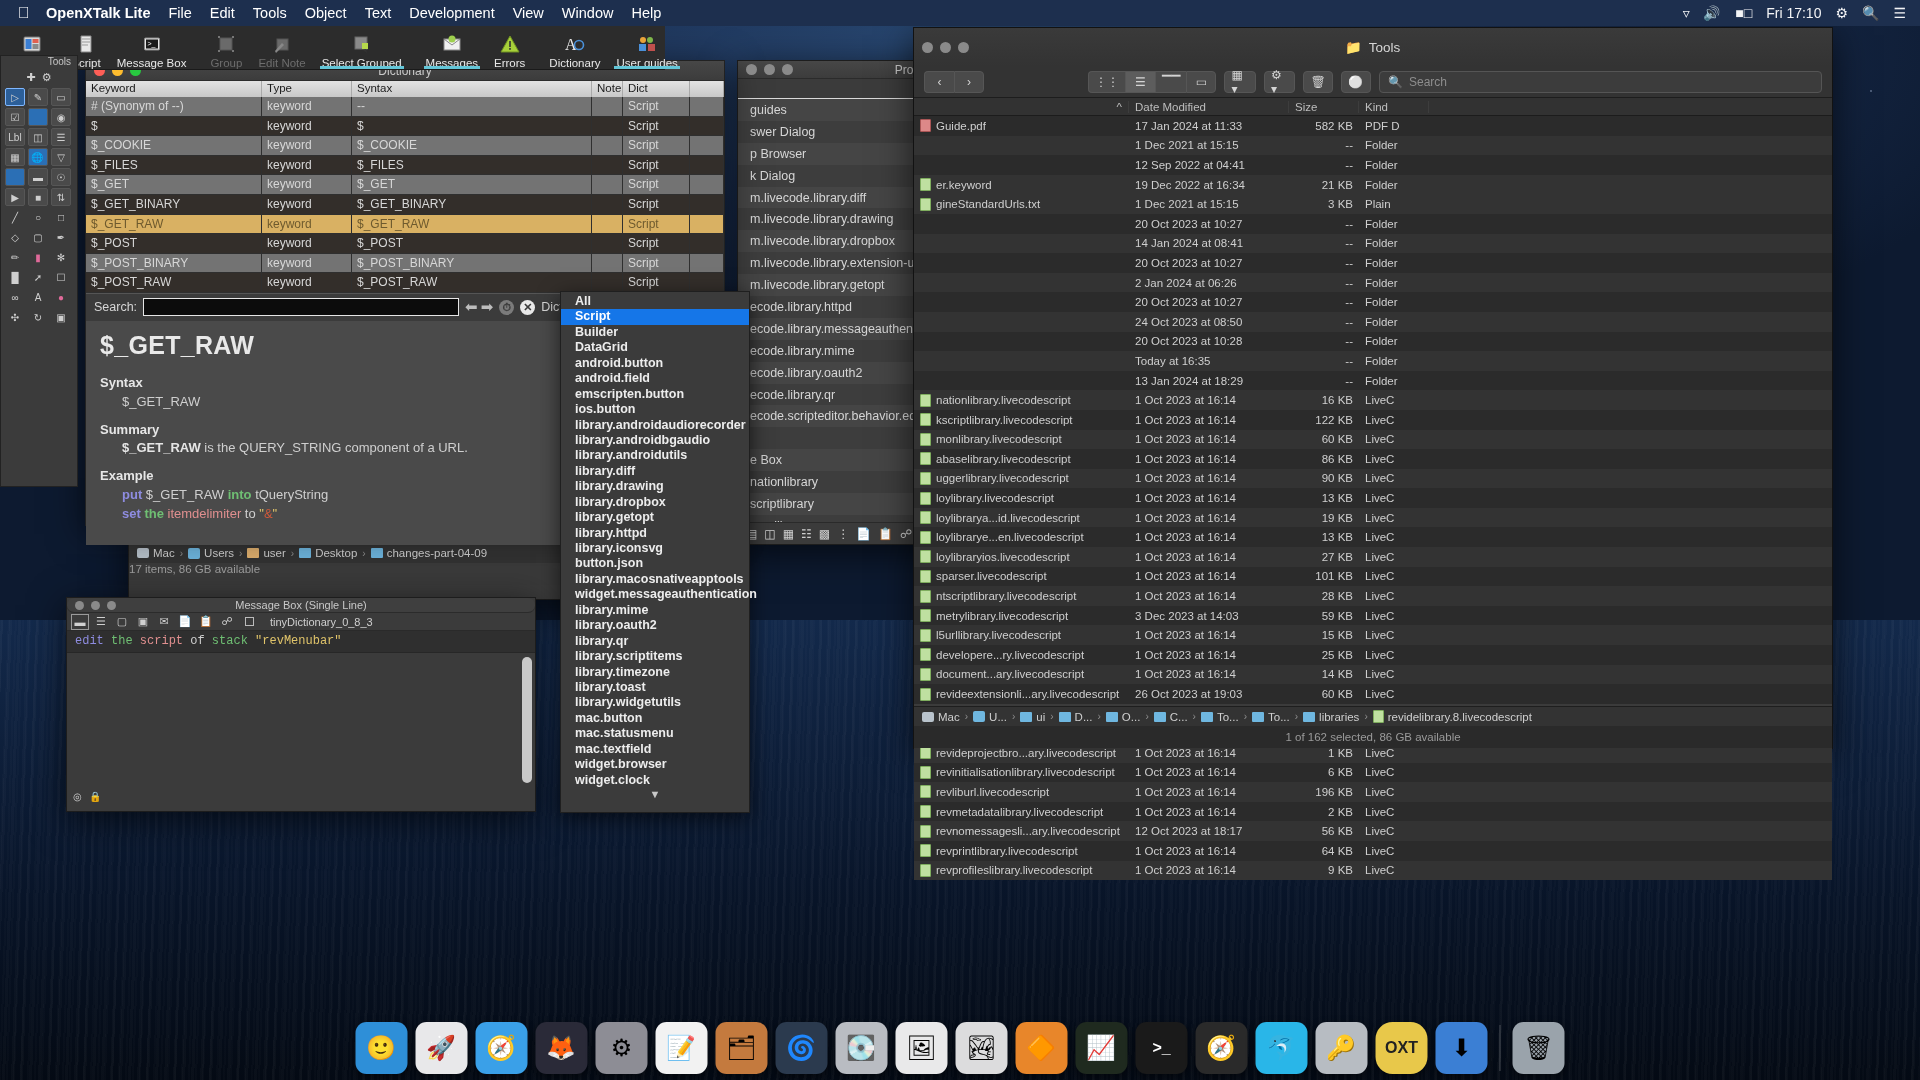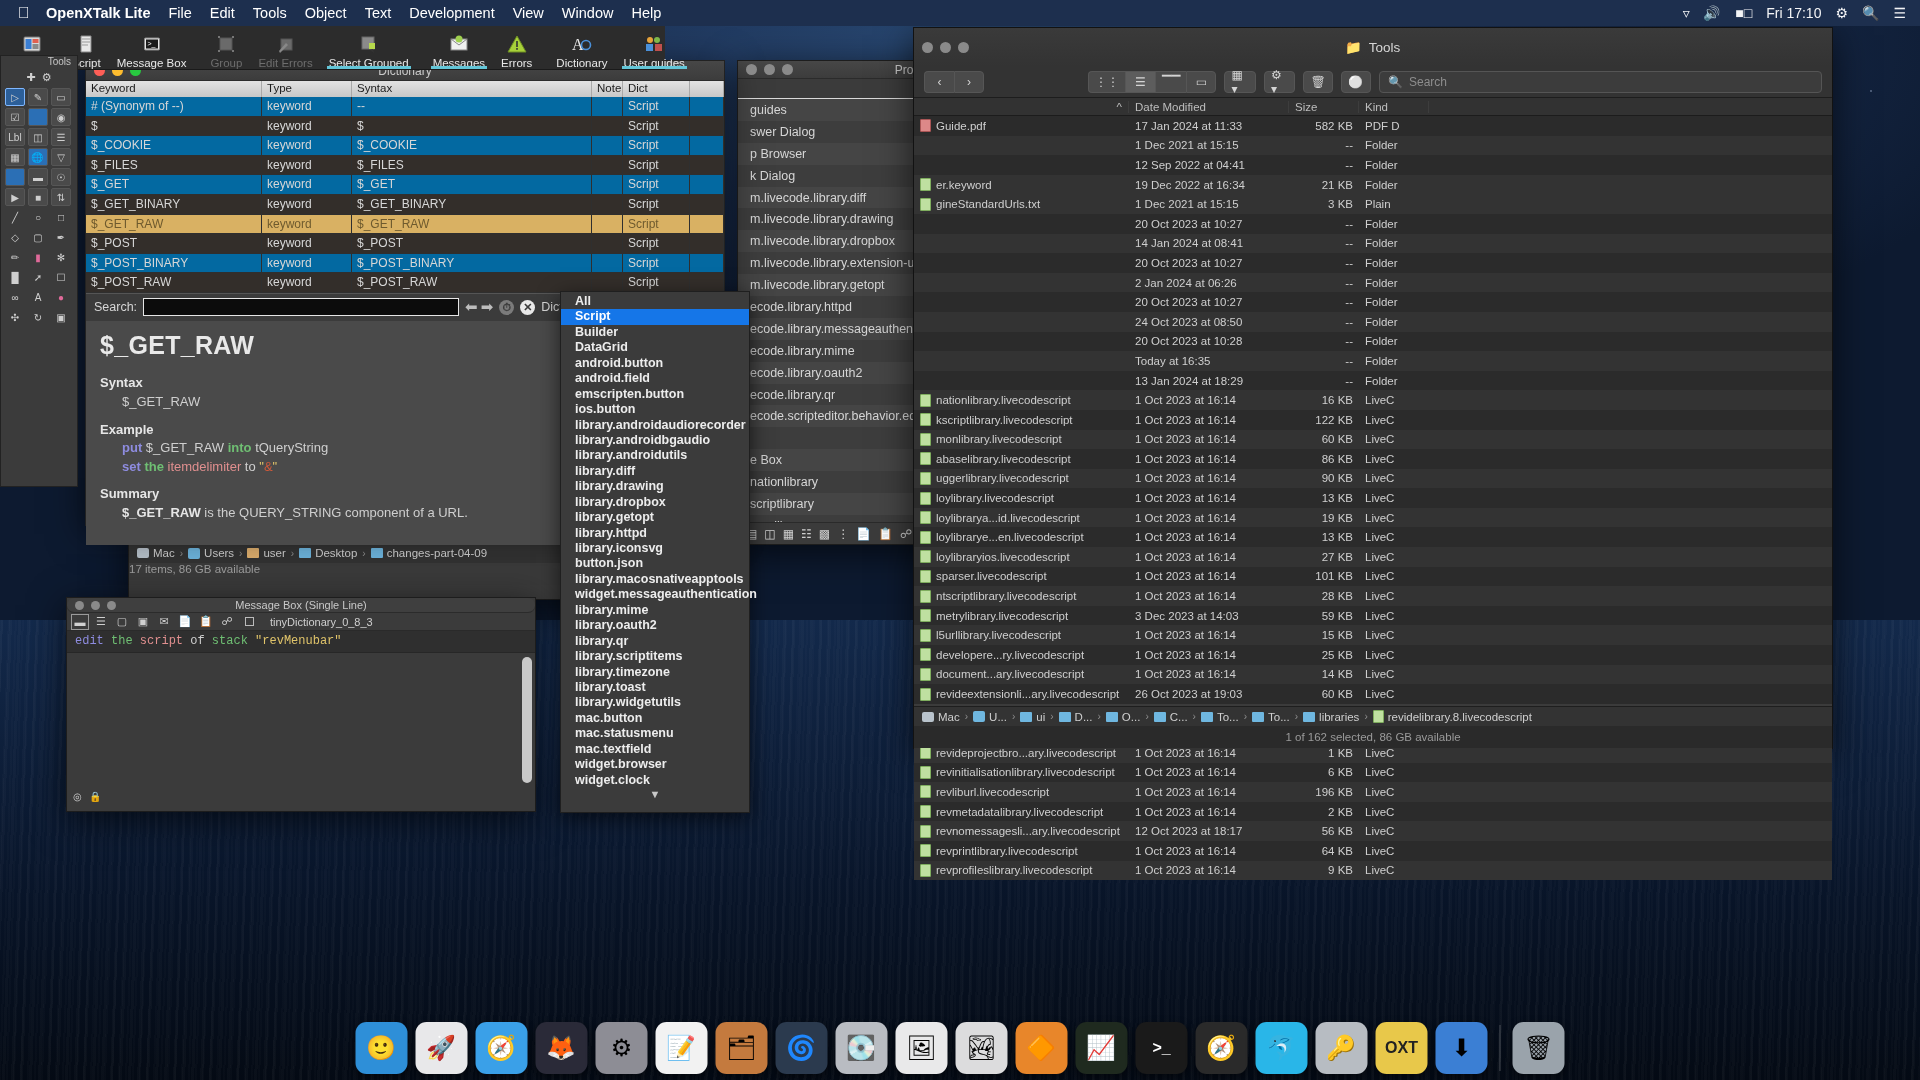--- a/index.html
+++ b/index.html
@@ -66,21 +66,21 @@
 
   
   #dict { left:85px; top:60px; width:640px; height:466px; border:1px solid #222; }
   #dict .titlebar{ height:20px; }
   .dict-table { width:100%; }
   .dthead { display:flex; height:16px; background:linear-gradient(180deg,#e2e2e2,#c8c8c8); font-size:11.5px; color:#1c1c1c;}
   .dthead div { padding:1px 5px; border-right:1px solid #a9a9a9; overflow:hidden; white-space:nowrap;}
   .dtrow { display:flex; height:19.6px; font-size:12px; color:#d7d7d7; border-bottom:1px solid #2f2f2f;}
   .dtrow div { padding:2px 5px; border-right:1px solid #2f2f2f; overflow:hidden; white-space:nowrap;}
   .dtrow.alt { background:#332e2a; }
-  .dtrow.even { background:#0369a1; }
+  .dtrow.even { background:#737373; }
   .dtrow.sel { background:#d9b163; color:#6e5a2e; }
   .c-kw{width:176px;} .c-ty{width:90px;} .c-sy{width:240px;} .c-no{width:31px;} .c-di{width:67px;} .c-x{flex:1;}
 
   .dict-search { height:28px; background:#3b3b3b; display:flex; align-items:center; padding:0 8px; gap:6px;
                  border-top:1px solid #555; color:#d6d6d6; font-size:12.5px;}
   .dict-search input{ width:316px; height:18px; background:#0c0c0c; border:1px solid #e6e6e6;
       color:#ddd; font-size:12px; padding:0 4px; font-family:"Liberation Sans",sans-serif;}
   .ic-btn{ color:#bdbdbd; font-size:15px; cursor:default; }
   .circ{ width:15px;height:15px;border-radius:50%;background:#9a9a9a;color:#3b3b3b;display:flex;
          align-items:center;justify-content:center;font-size:11px;font-weight:bold;}
@@ -279,21 +279,21 @@
     </span>
     <span class="tlabel">Group</span>
   </div>
   <div class="tb-item wide dim">
     <span class="tb-ico">
       <svg width="20" height="20" viewBox="0 0 20 20">
           <rect x="5" y="5" width="11" height="11" fill="#6a6a6a" stroke="#555"></rect>
           <path d="M3 17L10 9l2 2-8 8z" fill="#888"></path>
         </svg>
     </span>
-    <span class="tlabel">Edit Errors</span>
+    <span class="tlabel">Edit Note</span>
   </div>
   <div class="tb-item wide sel">
     <span class="tb-ico">
       <svg width="20" height="20" viewBox="0 0 20 20">
           <rect x="3" y="3" width="12" height="12" fill="#8a8a8a" stroke="#666"></rect>
           <rect x="10" y="9" width="6" height="6" fill="#b6d94c"></rect>
           <path d="M11 16l4 3-1-4z" fill="#333"></path>
         </svg>
     </span>
     <span class="tlabel">Select Grouped</span>
@@ -1142,29 +1142,29 @@
     <span>Dicts:</span>
   </div>
 
   <div class="dict-body">
     <div class="dict-h1">$_GET_RAW</div>
     <div class="dsec">
       <b>Syntax</b>
       <span class="ind">$_GET_RAW</span>
     </div>
     <div class="dsec">
+      <b>Summary</b>
+      <span class="ind"><b>$_GET_RAW</b><span> is the QUERY_STRING component of a URL.</span></span>
+    </div>
+    <div class="dsec">
       <b>Example</b>
       <div id="example-code" class="code">
           <div><span class="kw" style="font-weight: bold;">put</span><span class="pl"> $_GET_RAW </span><span class="kw2" style="font-weight: bold;">into</span><span class="pl"> tQueryString</span></div>
           <div><span class="kw" style="font-weight: bold;">set</span><span class="pl"> </span><span class="kw2" style="font-weight: bold;">the</span><span class="pl"> </span><span class="fn">itemdelimiter</span><span class="pl"> to </span><span class="str">"</span><span class="amp">&amp;</span><span class="str">"</span></div>
         </div>
-    </div>
-    <div class="dsec">
-      <b>Summary</b>
-      <span class="ind"><b>$_GET_RAW</b><span> is the QUERY_STRING component of a URL.</span></span>
     </div>
   </div>
 </div>
 
 <div id="dicts-menu">
   <div id="dicts-opts">
       <div class="opt">All</div>
       <div class="opt sel">Script</div>
       <div class="opt">Builder</div>
       <div class="opt">DataGrid</div>
@@ -1244,17 +1244,17 @@
     <div class="dapp" style="background: rgb(43, 58, 78);">🌀</div>
     <div class="dapp" style="background: rgb(185, 188, 194);">💽</div>
     <div class="dapp" style="background: rgb(233, 233, 234);">🖼</div>
     <div class="dapp" style="background: rgb(220, 220, 221);">🏞</div>
     <div class="dapp" style="background: rgb(232, 134, 42);">🔶</div>
     <div class="dapp" style="background: rgb(31, 42, 31);">📈</div>
     <div class="dapp" style="background: rgb(26, 26, 26); font-size: 16px; font-weight: bold; color: rgb(255, 255, 255);">&gt;_</div>
     <div class="dapp" style="background: rgb(42, 42, 42);">🧭</div>
     <div class="dapp" style="background: rgb(41, 182, 232);">🐬</div>
     <div class="dapp" style="background: rgb(183, 188, 194);">🔑</div>
-    <div class="dapp" style="background: rgb(232, 200, 74); font-size: 16px; font-weight: bold; color: rgb(34, 34, 34);">OXT</div>
+    <div class="dapp" style="background: rgb(232, 200, 74); font-size: 16px; font-weight: bold; color: rgb(34, 34, 34); border-radius: 17px;">OXT</div>
     <div class="dapp" style="background: rgb(59, 127, 212);">⬇</div>
     <span class="dsep"></span>
     <div class="dapp" style="background: rgb(154, 163, 171);">🗑</div>
   </div>
 
 </body></html>

